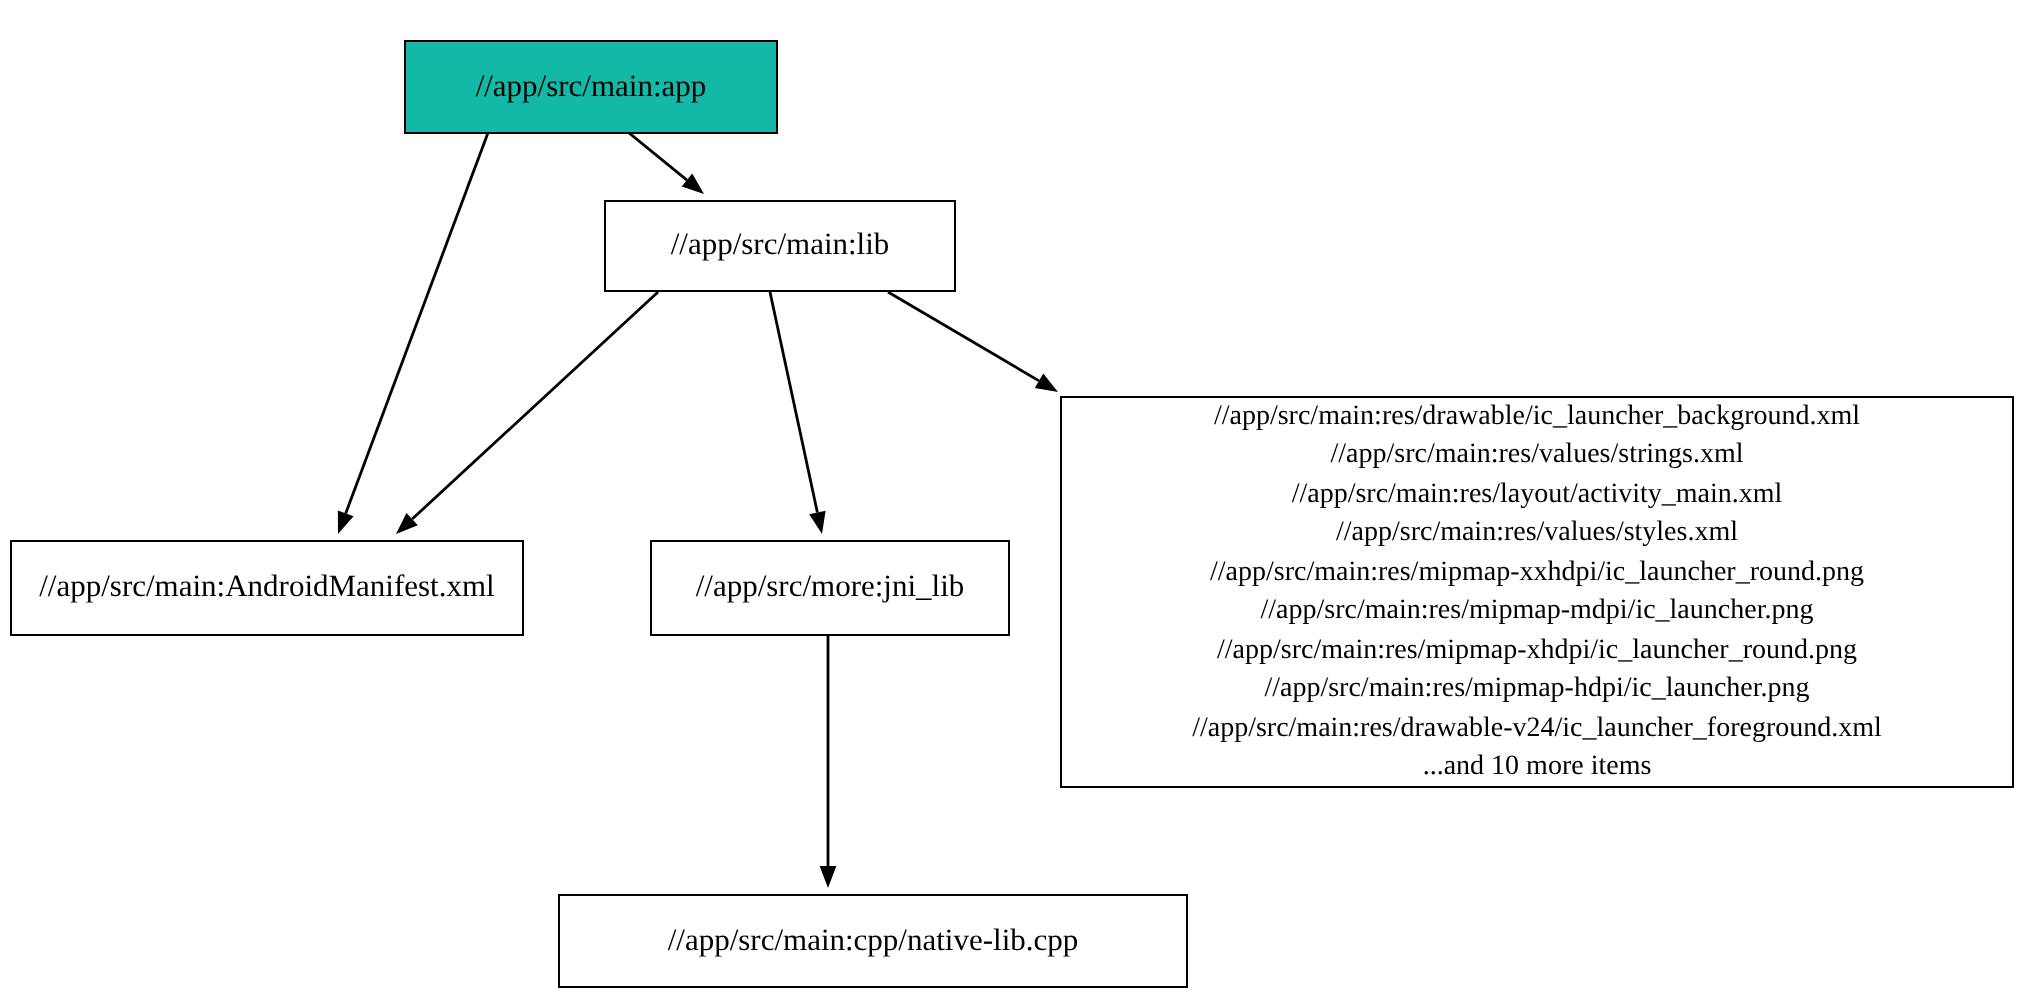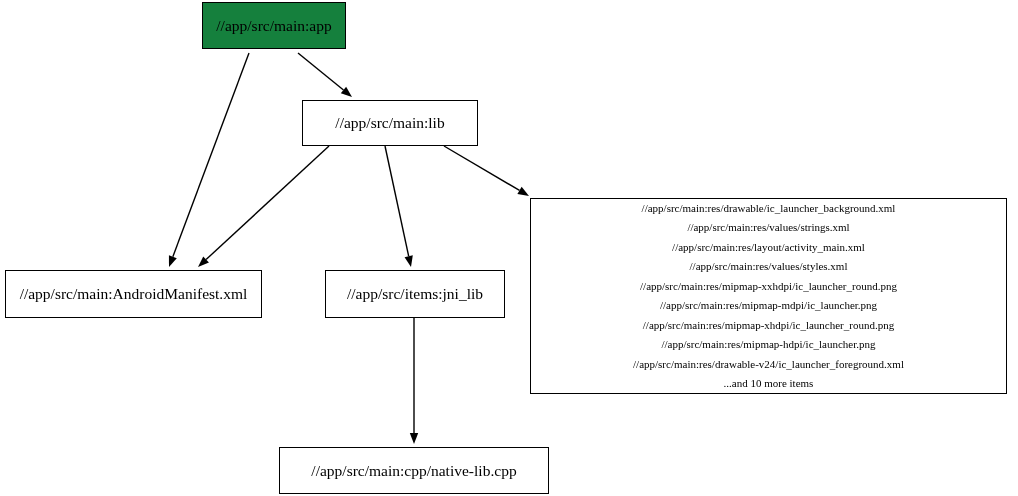--- a/index.html
+++ b/index.html
@@ -35,21 +35,21 @@
     display: flex;
     align-items: center;
     justify-content: center;
     text-align: center;
     font-size: 15.5px;
     line-height: 1.0;
     white-space: pre;
     color: #000000;
   }
   .graph-node.multiline {
-    font-size: 11px;
+    font-size: 14px;
     line-height: 19.5px;
     white-space: pre-line;
   }
   .node-label {
     display: block;
     width: 100%;
     text-align: center;
   }
 </style>
 </head>
@@ -78,30 +78,30 @@
         <line x1="444" y1="146" x2="519.5187236332646" y2="190.42277860780266" stroke="#000000" stroke-width="1.4"></line>
         <polygon points="517.3892391016983,194.0429023114653 521.6482081648309,186.80265490414 529,196" fill="#000000"></polygon>
       </g>
       <g>
         <line x1="414" y1="318" x2="414" y2="433" stroke="#000000" stroke-width="1.4"></line>
         <polygon points="409.8,433 418.2,433 414,444" fill="#000000"></polygon>
       </g>
     </svg>
 
   <div id="node-layer">
-      <div class="graph-node" style="left: 202px; top: 2px; width: 144px; height: 47px; border-color: rgb(0, 0, 0); background: #15803d;"><span class="node-label">//app/src/main:app</span></div>
+      <div class="graph-node" style="left: 202px; top: 20px; width: 187px; height: 47px; border-color: rgb(0, 0, 0); background: #14b8a6;"><span class="node-label">//app/src/main:app</span></div>
       <div class="graph-node" style="left: 302px; top: 100px; width: 176px; height: 46px; border-color: rgb(0, 0, 0); background: rgb(255, 255, 255);"><span class="node-label">//app/src/main:lib</span></div>
       <div class="graph-node" style="left: 5px; top: 270px; width: 257px; height: 48px; border-color: rgb(0, 0, 0); background: rgb(255, 255, 255);"><span class="node-label">//app/src/main:AndroidManifest.xml</span></div>
-      <div class="graph-node" style="left: 325px; top: 270px; width: 180px; height: 48px; border-color: rgb(0, 0, 0); background: rgb(255, 255, 255);"><span class="node-label">//app/src/items:jni_lib</span></div>
+      <div class="graph-node" style="left: 325px; top: 270px; width: 180px; height: 48px; border-color: rgb(0, 0, 0); background: rgb(255, 255, 255);"><span class="node-label">//app/src/more:jni_lib</span></div>
       <div class="graph-node multiline" style="left: 530px; top: 198px; width: 477px; height: 196px; border-color: rgb(0, 0, 0); background: rgb(255, 255, 255);"><span class="node-label">//app/src/main:res/drawable/ic_launcher_background.xml
 //app/src/main:res/values/strings.xml
 //app/src/main:res/layout/activity_main.xml
 //app/src/main:res/values/styles.xml
 //app/src/main:res/mipmap-xxhdpi/ic_launcher_round.png
 //app/src/main:res/mipmap-mdpi/ic_launcher.png
 //app/src/main:res/mipmap-xhdpi/ic_launcher_round.png
 //app/src/main:res/mipmap-hdpi/ic_launcher.png
 //app/src/main:res/drawable-v24/ic_launcher_foreground.xml
 ...and 10 more items</span></div>
-      <div class="graph-node" style="left: 279px; top: 447px; width: 270px; height: 47px; border-color: rgb(0, 0, 0); background: rgb(255, 255, 255);"><span class="node-label">//app/src/main:cpp/native-lib.cpp</span></div>
+      <div class="graph-node" style="left: 279px; top: 447px; width: 315px; height: 47px; border-color: rgb(0, 0, 0); background: rgb(255, 255, 255);"><span class="node-label">//app/src/main:cpp/native-lib.cpp</span></div>
     </div>
 
 </div>
 
 </body></html>

